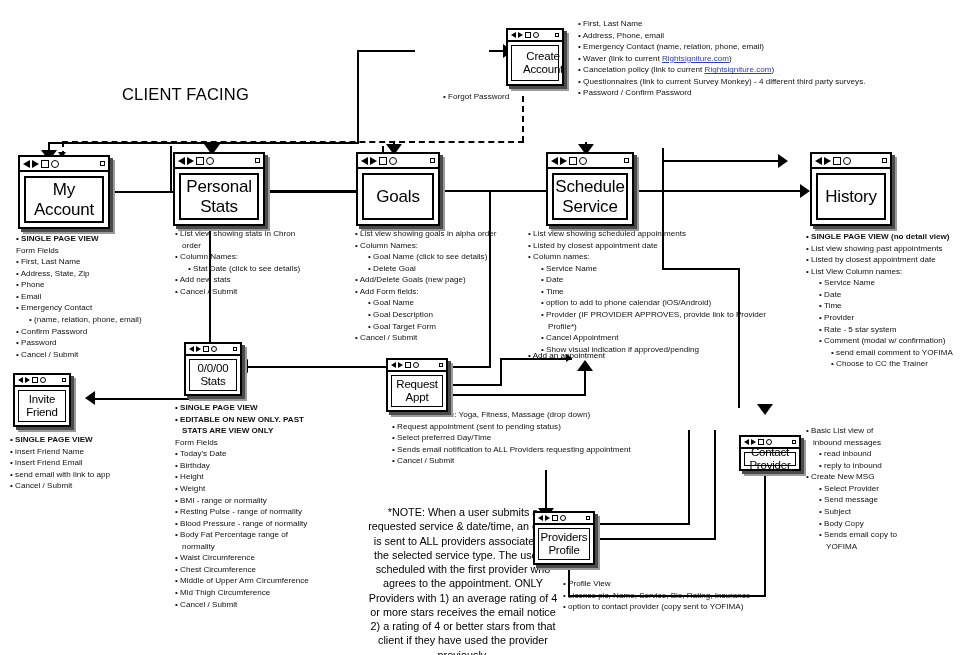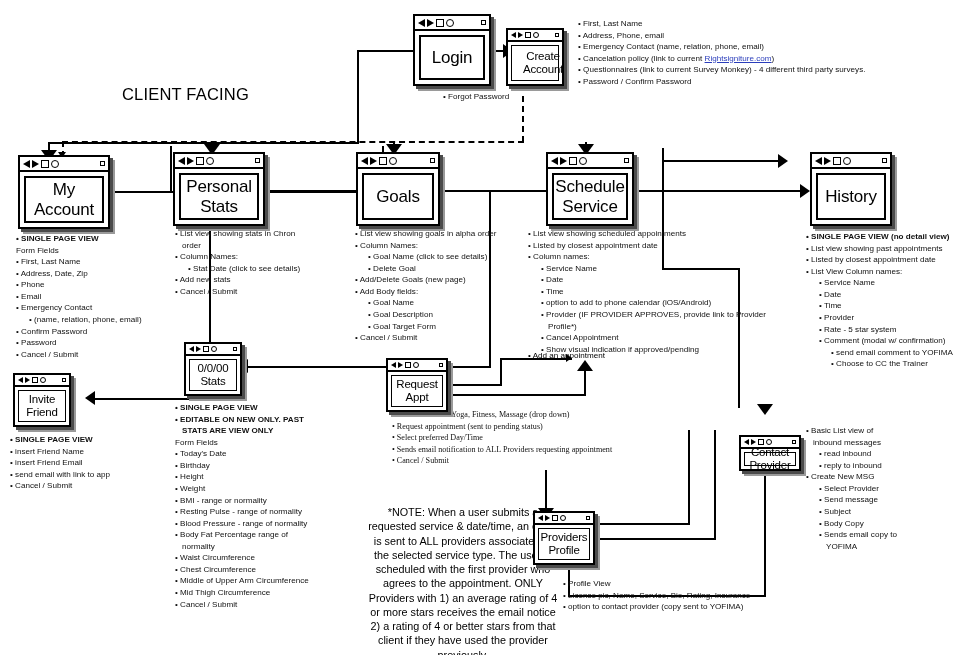--- a/index.html
+++ b/index.html
@@ -220,34 +220,20 @@
   <div class="ln-h" style="left:598px; top:538px; width:118px;"></div>
   <div class="ln-v" style="left:714px; top:430px; height:110px;"></div>
   <div class="ah ah-l" style="left:588px; top:531px;"></div>
 
   <div class="ln-h" style="left:598px; top:523px; width:92px;"></div>
   <div class="ln-v" style="left:688px; top:430px; height:95px;"></div>
 
   <div class="ln-v" style="left:545px; top:470px; height:44px;"></div>
   <div class="ah ah-d" style="left:538px; top:508px;"></div>
 
-  <div class="node" id="node-login" style="left:413px; top:14px; width:78px; height:72px;">
-    <div class="titlebar">
-      <span class="tb-left">
-        <span class="tri-l glyph"></span>
-        <span class="tri-r glyph"></span>
-        <span class="sq glyph"></span>
-        <span class="ci glyph"></span>
-      </span>
-      <span class="sq-sm glyph"></span>
-    </div>
-    <div class="screen">
-      <span class="label">Login</span>
-    </div>
-  </div>
 
   <div class="node small" id="node-create-account" style="left:506px; top:28px; width:58px; height:58px;">
     <div class="titlebar">
       <span class="tb-left">
         <span class="tri-l glyph"></span>
         <span class="tri-r glyph"></span>
         <span class="sq glyph"></span>
         <span class="ci glyph"></span>
       </span>
       <span class="sq-sm glyph"></span>
@@ -419,30 +405,31 @@
   <div class="banner" style="left:122px; top:85px;">CLIENT FACING</div>
 
   <div class="notes" style="left:443px; top:91px; width:120px;">
     <div class="ln b1">• Forgot Password</div>
   </div>
 
   <div class="notes" style="left:578px; top:18px; width:388px;">
     <div class="ln b1">• First, Last Name</div>
     <div class="ln b1">• Address, Phone, email</div>
     <div class="ln b1">• Emergency Contact (name, relation, phone, email)</div>
+    <div class="ln b1">• Waver (link to current <span class="link">Rightsigniture.com</span>)</div>
     <div class="ln b1">• Cancelation policy (link to  current <span class="link">Rightsigniture.com</span>)</div>
     <div class="ln b1">• Questionnaires (link to current Survey Monkey)  - 4 different third party surveys.</div>
     <div class="ln b1">• Password / Confirm Password</div>
   </div>
 
   <div class="notes" style="left:16px; top:233px; width:148px;">
     <div class="ln b1 bold">• SINGLE PAGE VIEW</div>
     <div class="ln plain">Form Fields</div>
     <div class="ln b1">• First, Last Name</div>
-    <div class="ln b1">• Address, Date, Zip</div>
+    <div class="ln b1">• Address, State, Zip</div>
     <div class="ln b1">• Phone</div>
     <div class="ln b1">• Email</div>
     <div class="ln b1">• Emergency Contact</div>
     <div class="ln b2">• (name, relation, phone, email)</div>
     <div class="ln b1">• Confirm Password</div>
     <div class="ln b1">• Password</div>
     <div class="ln b1">• Cancel / Submit</div>
   </div>
 
   <div class="notes" style="left:175px; top:228px; width:140px;">
@@ -452,21 +439,21 @@
     <div class="ln b1">• Add new stats</div>
     <div class="ln b1">• Cancel / Submit</div>
   </div>
 
   <div class="notes" style="left:355px; top:228px; width:180px;">
     <div class="ln b1">• List view showing goals in alpha order</div>
     <div class="ln b1">• Column Names:</div>
     <div class="ln b2">• Goal Name (click to see details)</div>
     <div class="ln b2">• Delete Goal</div>
     <div class="ln b1">• Add/Delete Goals (new page)</div>
-    <div class="ln b1">• Add Body fields:</div>
+    <div class="ln b1">• Add Form fields:</div>
     <div class="ln b2">• Goal Name</div>
     <div class="ln b2">• Goal Description</div>
     <div class="ln b2">• Goal Target Form</div>
     <div class="ln b1">• Cancel / Submit</div>
   </div>
 
   <div class="notes" style="left:528px; top:228px; width:262px;">
     <div class="ln b1">• List view showing scheduled appointments</div>
     <div class="ln b1">• Listed by closest appointment date</div>
     <div class="ln b1">• Column names:</div>
@@ -517,21 +504,21 @@
     <div class="ln b1">• Resting Pulse - range of normality</div>
     <div class="ln b1">• Blood Pressure - range of normality</div>
     <div class="ln b1">• Body Fat Percentage range of normality</div>
     <div class="ln b1">• Waist Circumference</div>
     <div class="ln b1">• Chest Circumference</div>
     <div class="ln b1">• Middle of Upper Arm Circumference</div>
     <div class="ln b1">• Mid Thigh Circumference</div>
     <div class="ln b1">• Cancel / Submit</div>
   </div>
 
-  <div class="notes" style="left:392px; top:409px; width:250px;font-family:Liberation Serif, serif;">
+  <div class="notes" style="left:392px; top:409px; width:250px;">
     <div class="ln b1">• Select a service: Yoga, Fitness, Massage (drop down)</div>
     <div class="ln b1">• Request appointment (sent to pending status)</div>
     <div class="ln b1">• Select preferred Day/Time</div>
     <div class="ln b1">• Sends email notification to ALL Providers requesting appointment</div>
     <div class="ln b1">• Cancel / Submit</div>
   </div>
 
   <div class="note-para" style="left:368px; top:505px; width:190px;">*NOTE: When a user submits a requested service &amp; date/time, an email is sent to ALL providers associated to the selected service type. The user is scheduled with the first provider who agrees to the appointment. ONLY Providers with 1) an average rating of 4 or more stars receives the email notice 2) a rating of 4 or better stars from that client if they have used the provider previously.</div>
 
   <div class="notes" style="left:806px; top:425px; width:92px;">

